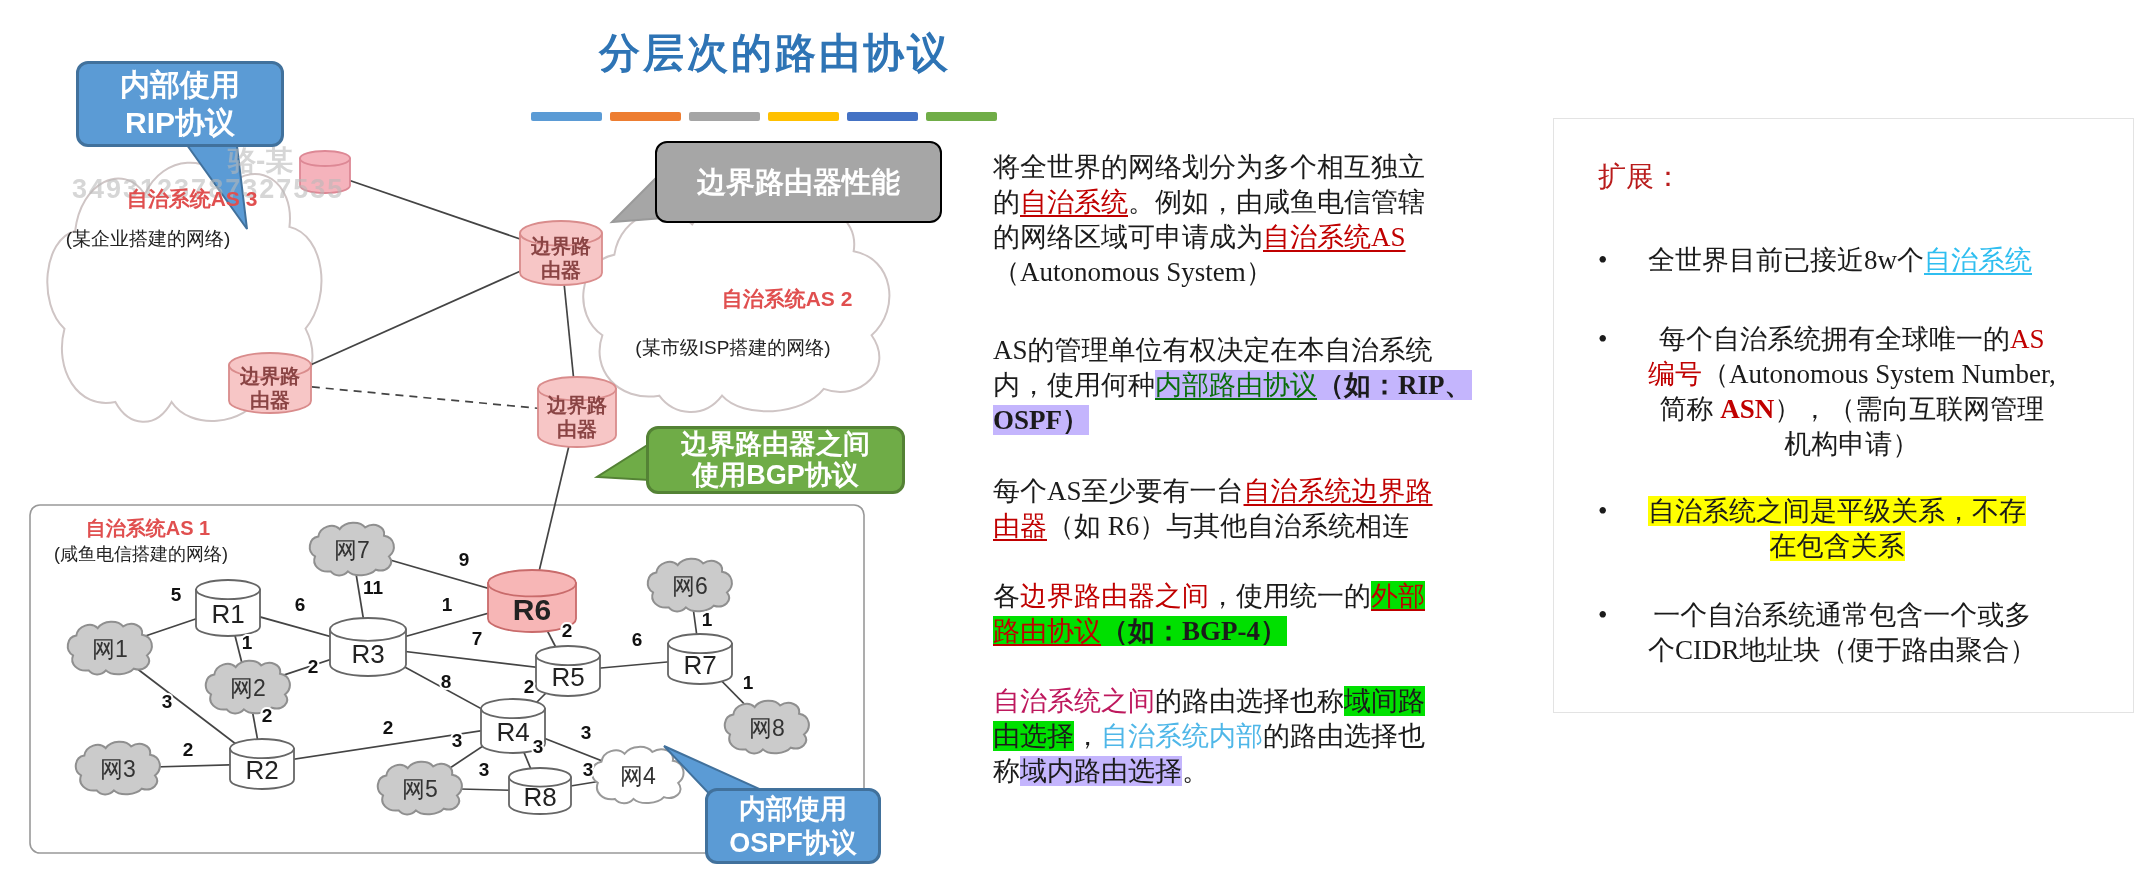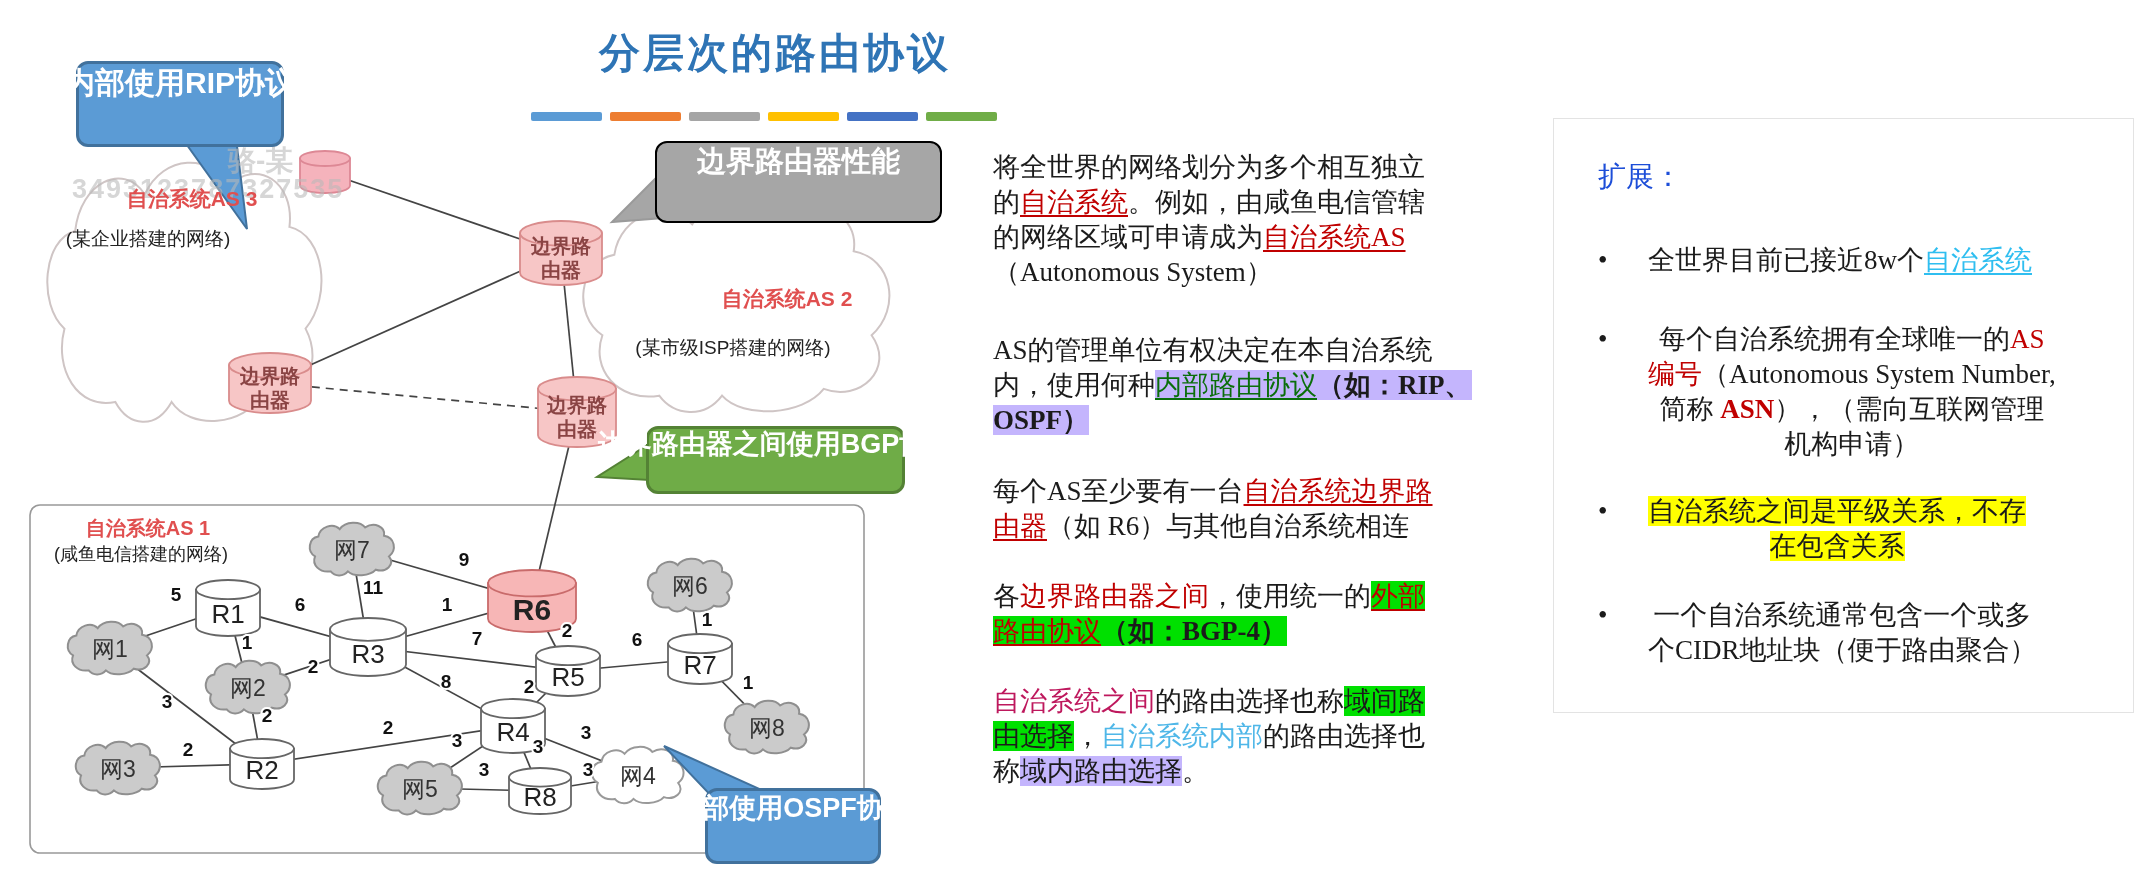--- a/index.html
+++ b/index.html
@@ -21,21 +21,21 @@
   .as-name{position:absolute;transform:translateX(-50%);color:#E04F4F;font-weight:bold;white-space:nowrap;}
   .as-desc{position:absolute;transform:translateX(-50%);color:#222;white-space:nowrap;}
   .as3-name{left:192px;top:185px;font-size:21px;}
   .as3-desc{left:148px;top:226px;font-size:19px;}
   .as2-name{left:787px;top:285px;font-size:21px;}
   .as2-desc{left:733px;top:335px;font-size:19px;}
   .as1-name{left:148px;top:515px;font-size:20px;}
   .as1-desc{left:141px;top:542px;font-size:18px;}
   
   .callout{position:absolute;border-radius:12px;color:#fff;text-align:center;font-weight:bold;
-    display:flex;flex-direction:row;justify-content:center;white-space:nowrap;}
+    display:flex;flex-direction:column;justify-content:center;white-space:nowrap;}
   .co-rip{left:76px;top:61px;width:202px;height:80px;background:#5B9BD5;border:3px solid #41719C;
     font-size:30px;line-height:38px;}
   .co-perf{left:655px;top:141px;width:283px;height:78px;background:#A6A6A6;border:2px solid #000000;
     font-size:29px;line-height:37px;}
   .co-bgp{left:646px;top:426px;width:253px;height:62px;background:#6FAC47;border:3px solid #548235;
     font-size:27px;line-height:31px;}
   .co-ospf{left:705px;top:788px;width:170px;height:70px;background:#5B9BD5;border:3px solid #41719C;
     font-size:27px;line-height:34px;}
   
   .para,.bullet-line{font-family:"Liberation Serif","DejaVu Serif",serif;color:#1b1b1b;}
@@ -47,21 +47,21 @@
   .c-lblue{color:#4FB7E8;margin-top:28px;}
   .c-link{color:#2FBEF0;}
   .u{text-decoration:underline;text-decoration-thickness:2px;text-underline-offset:4px;}
   .b{font-weight:bold;}
   .hl-cyan{background:#c4b5fd;}
   .hl-green{background:#00E000;}
   .hl-yellow{background:#FFFF00;}
   
   .ext-card{position:absolute;left:1553px;top:118px;width:579px;height:593px;
     background:#fff;border:1px solid #E3E3E3;}
-  .ext-heading{position:absolute;left:1598px;top:158px;font-size:28px;color:#1d4ed8;
+  .ext-heading{position:absolute;left:1598px;top:158px;font-size:28px;color:#b91c1c;
     font-family:"Liberation Serif","DejaVu Serif",serif;font-weight:500;}
   .bullet{position:absolute;left:1598px;font-family:"Liberation Serif","DejaVu Serif",serif;
     font-size:27px;line-height:35px;color:#1b1b1b;font-weight:500;}
   .bullet .marker{position:absolute;left:0;top:0;}
   .bullet .blines{margin-left:50px;text-align:center;}
 </style>
 </head>
 <body>
 
 <div class="page">

